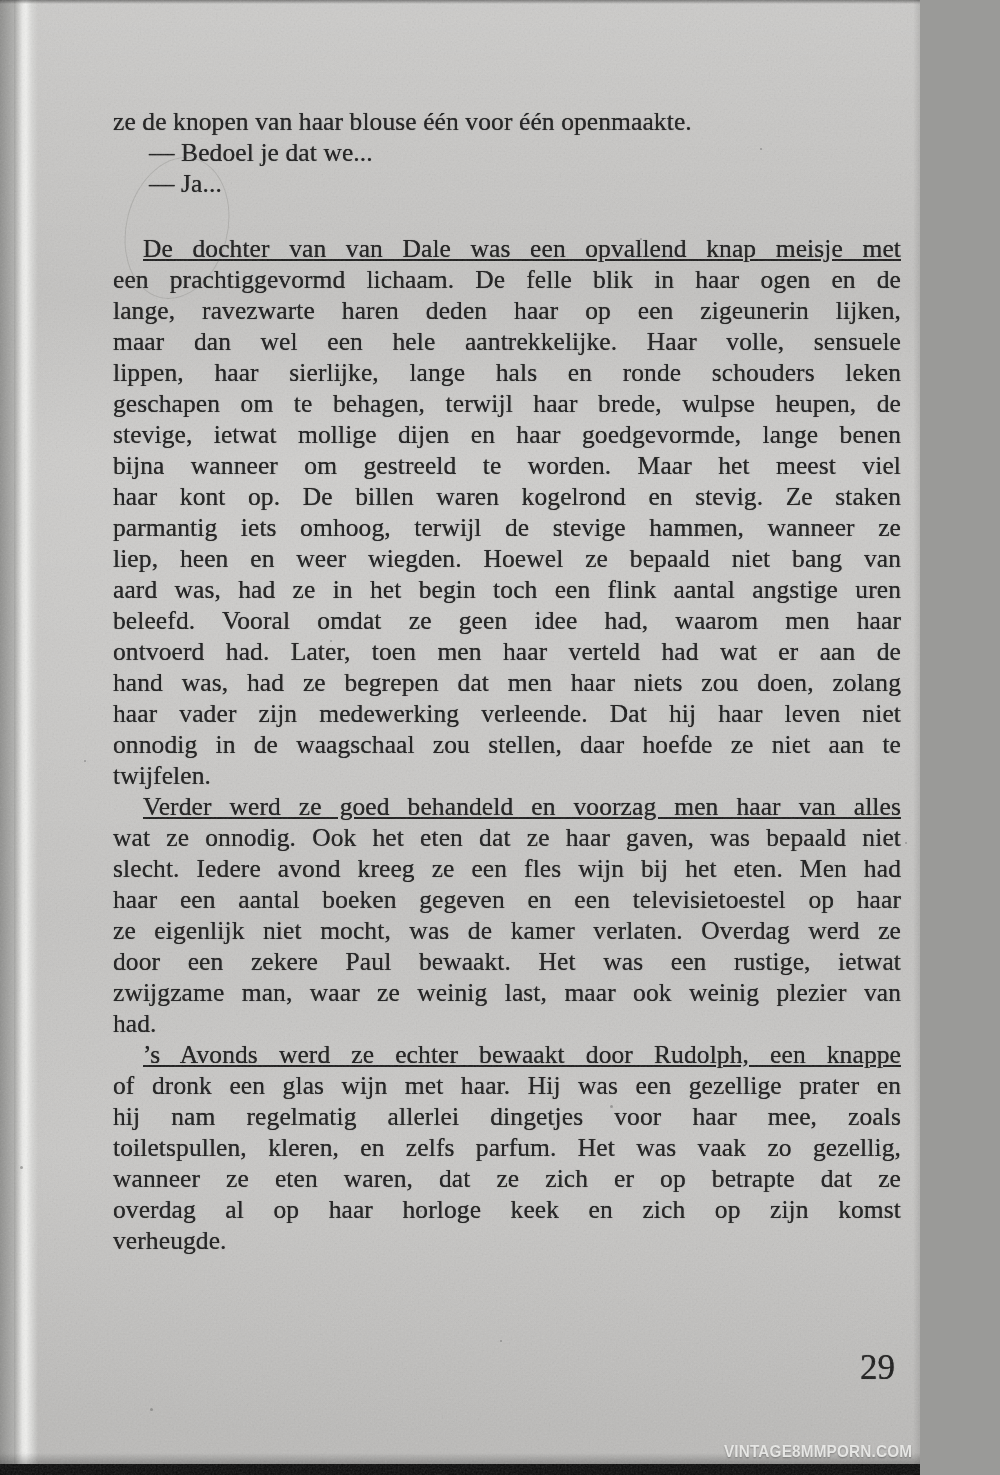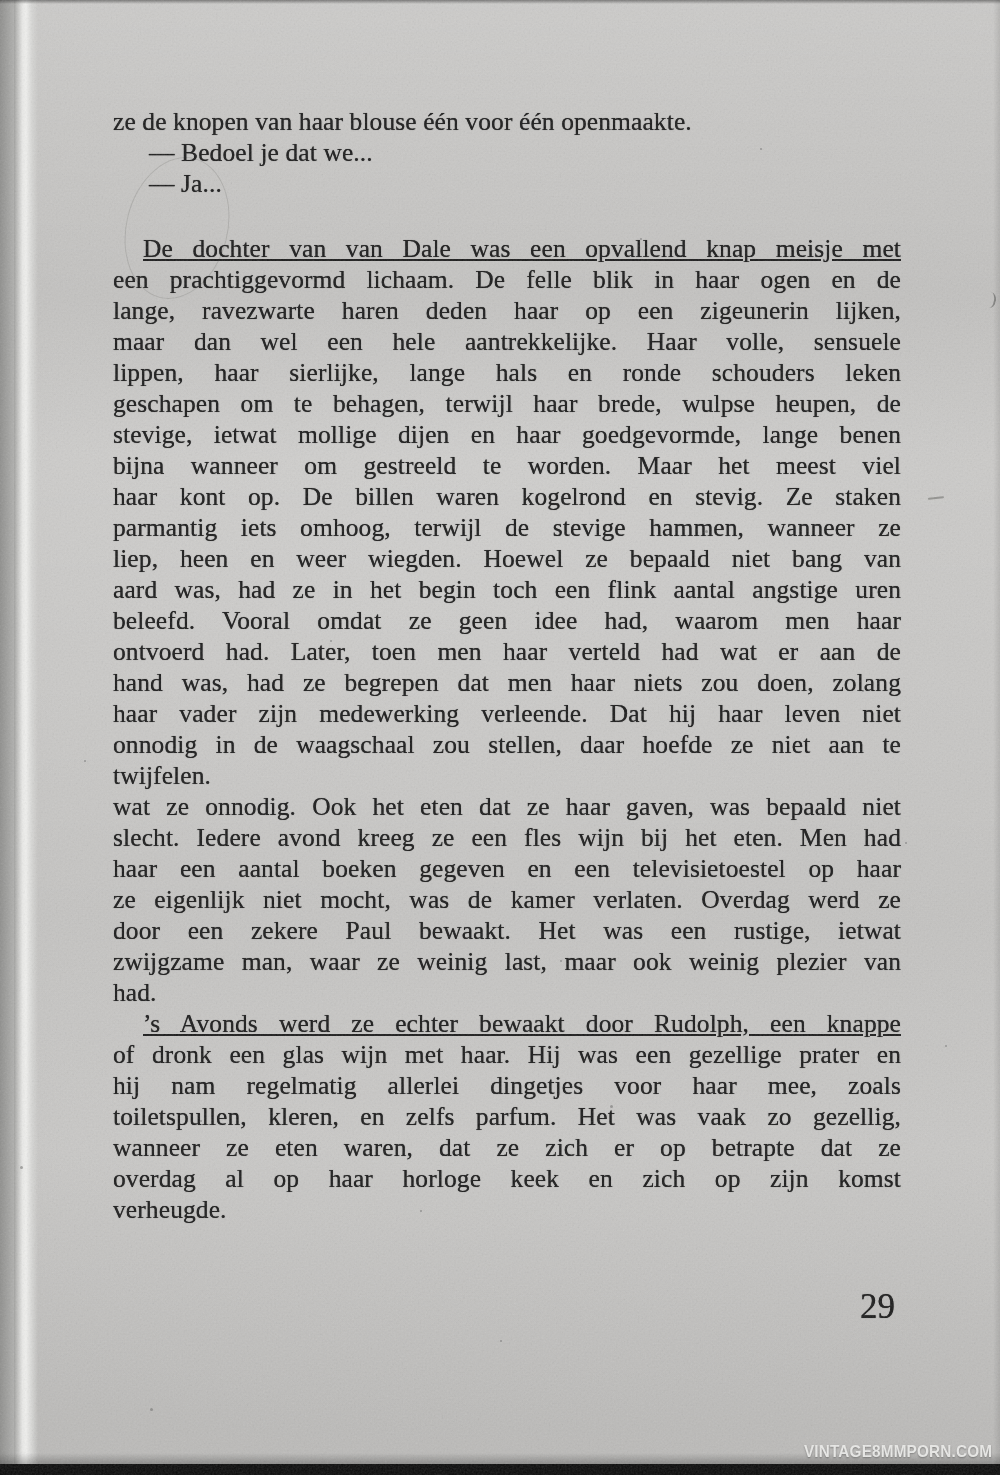--- a/index.html
+++ b/index.html
@@ -3,21 +3,21 @@
 <meta charset="utf-8">
 <style>
   html,body{margin:0;padding:0;}
   body{
     width:1000px;height:1475px;
     font-family:"Liberation Serif","DejaVu Serif",serif;
     background:#9a9a98;
     overflow:hidden;
   }
   .page{
-    position:relative;width:1000px;height:1475px;
+    position:relative;width:920px;height:1475px;
     background:
       linear-gradient(180deg, rgba(255,255,255,0.10) 0%, rgba(255,255,255,0) 9%,
         rgba(0,0,0,0.03) 20%, rgba(255,255,255,0.06) 31%, rgba(255,255,255,0) 45%,
         rgba(0,0,0,0.02) 62%, rgba(255,255,255,0.05) 78%, rgba(0,0,0,0.04) 97%),
       radial-gradient(ellipse 1200px 900px at 42% 38%, rgba(255,255,255,0.08), rgba(0,0,0,0.03)),
       #c9c8c6;
     overflow:hidden;
   }
   
   .edge-left{position:absolute;left:0;top:0;bottom:0;width:16px;
@@ -39,21 +39,21 @@
     text-shadow:0 0 0.7px rgba(20,20,20,0.85);
     letter-spacing:0.1px;
   }
   .line{text-align:justify;text-align-last:justify;}
   .line.no-just{text-align-last:left;}
   .para .line.first{text-indent:30px;text-decoration:underline;}
   .dialogue .line{padding-left:36px;}
   .spacer{width:100%;}
 
   .page-number{
-    position:absolute;left:860px;top:1289px;
+    position:absolute;left:860px;top:1350px;
     font-size:35px;line-height:36px;
     text-shadow:0 0 0.7px rgba(20,20,20,0.85);
   }
   .watermark{
     position:absolute;right:8px;top:1442px;
     font-family:"Liberation Sans","DejaVu Sans",sans-serif;
     font-weight:bold;font-size:17px;letter-spacing:0.2px;
     transform:scaleX(0.9);transform-origin:right center;
     text-shadow:0 1px 2px rgba(0,0,0,0.35);
   }
@@ -105,20 +105,21 @@
         <div class="line">liep, heen en weer wiegden. Hoewel ze bepaald niet bang van</div>
         <div class="line">aard was, had ze in het begin toch een flink aantal angstige uren</div>
         <div class="line">beleefd. Vooral omdat ze geen idee had, waarom men haar</div>
         <div class="line">ontvoerd had. Later, toen men haar verteld had wat er aan de</div>
         <div class="line">hand was, had ze begrepen dat men haar niets zou doen, zolang</div>
         <div class="line">haar vader zijn medewerking verleende. Dat hij haar leven niet</div>
         <div class="line">onnodig in de waagschaal zou stellen, daar hoefde ze niet aan te</div>
         <div class="line no-just">twijfelen.</div>
       </div>
       <div class="para-block para">
+        <div class="line first">Verder werd ze goed behandeld en voorzag men haar van alles</div>
         <div class="line">wat ze onnodig. Ook het eten dat ze haar gaven, was bepaald niet</div>
         <div class="line">slecht. Iedere avond kreeg ze een fles wijn bij het eten. Men had</div>
         <div class="line">haar een aantal boeken gegeven en een televisietoestel op haar</div>
         <div class="line">ze eigenlijk niet mocht, was de kamer verlaten. Overdag werd ze</div>
         <div class="line">door een zekere Paul bewaakt. Het was een rustige, ietwat</div>
         <div class="line">zwijgzame man, waar ze weinig last, maar ook weinig plezier van</div>
         <div class="line no-just">had.</div>
       </div>
       <div class="para-block para">
         <div class="line first">’s Avonds werd ze echter bewaakt door Rudolph, een knappe</div>

